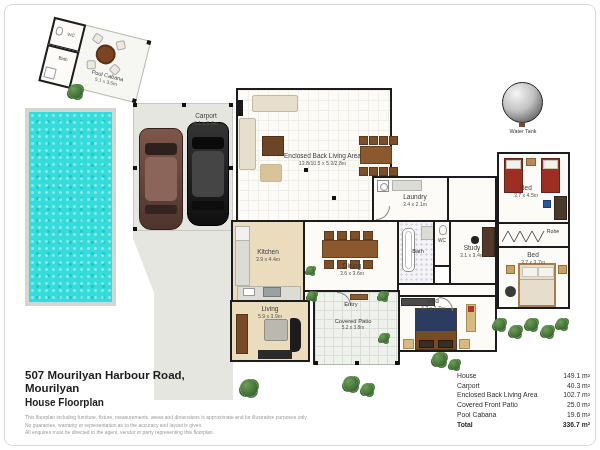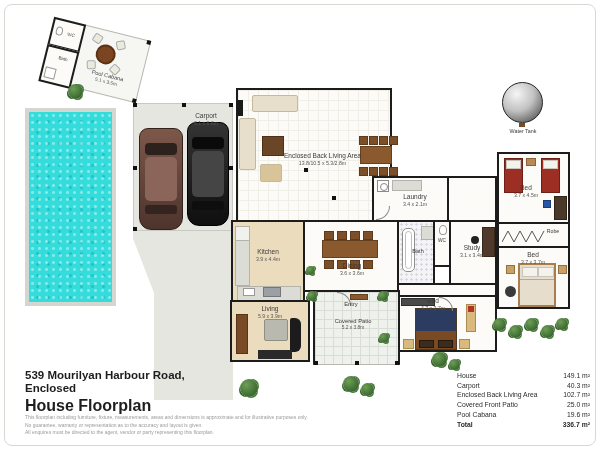--- a/index.html
+++ b/index.html
@@ -28,21 +28,21 @@
   .bed-s{position:absolute;background:#9c2e24;border:1px solid #6d1f18;}
   .pillow{position:absolute;background:#f4f2ec;border:1px solid #c9c5ba;}
   .chair{position:absolute;background:#7c4f28;border:1px solid #5d3a1c;}
   .sofa{position:absolute;background:#e7dfcb;border:1px solid #c3b99d;border-radius:2px;}
   .counter{position:absolute;background:#dcdcd6;border:1px solid #b3b3ab;}
   .area-table{position:absolute;left:457px;top:371px;width:133px;font-size:6.8px;line-height:1.42;}
   .at-title{font-weight:bold;font-size:7.2px;margin-bottom:1px;}
   .at-row{display:flex;justify-content:space-between;}
   .at-row.total{font-weight:bold;margin-top:1px;}
   .addr{position:absolute;left:25px;top:369px;font-size:11.5px;font-weight:bold;line-height:1.15;color:#1d1d1d;}
-  .doc-title{position:absolute;left:25px;top:397px;font-size:16px;font-weight:bold;color:#1d1d1d;}
+  .doc-title{position:absolute;left:25px;top:397px;font-size:10px;font-weight:bold;color:#1d1d1d;}
   .fineprint{position:absolute;left:25px;top:414px;font-size:5px;line-height:1.5;color:#9a9a9a;}
   .arc{position:absolute;width:13px;height:13px;border-left:1px solid #888;border-bottom:1px solid #888;
        border-radius:0 0 0 100%;}
 </style>
 </head>
 <body>
 
 <div class="stage">
   <div class="frame"></div>
 
@@ -301,22 +301,22 @@
   <div class="tree" style="left:509px;top:325px;width:13px;height:13px;"></div>
   <div class="tree" style="left:525px;top:318px;width:13px;height:13px;"></div>
   <div class="tree" style="left:541px;top:325px;width:13px;height:13px;"></div>
   <div class="tree" style="left:556px;top:318px;width:12px;height:12px;"></div>
   <div class="tree" style="left:307px;top:291px;width:10px;height:10px;"></div>
   <div class="tree" style="left:378px;top:291px;width:10px;height:10px;"></div>
   <div class="tree" style="left:379px;top:333px;width:10px;height:10px;"></div>
   <div class="tree" style="left:306px;top:266px;width:9px;height:9px;"></div>
 
   <div class="addr">
-    <div>539 Mourilyan Harbour Road,</div>
-    <div>Enclosed</div>
+    <div>507 Mourilyan Harbour Road,</div>
+    <div>Mourilyan</div>
   </div>
   <div class="doc-title">House Floorplan</div>
   <div class="fineprint">
     <div>This floorplan including furniture, fixture, measurements, areas and dimensions is approximate and for illustrative purposes only.</div>
     <div>No guarantee, warranty or representation as to the accuracy and layout is given.</div>
     <div>All enquires must be directed to the agent, vendor or party representing this floorplan.</div>
   </div>
 
   <div class="area-table">
     <div class="at-row">

